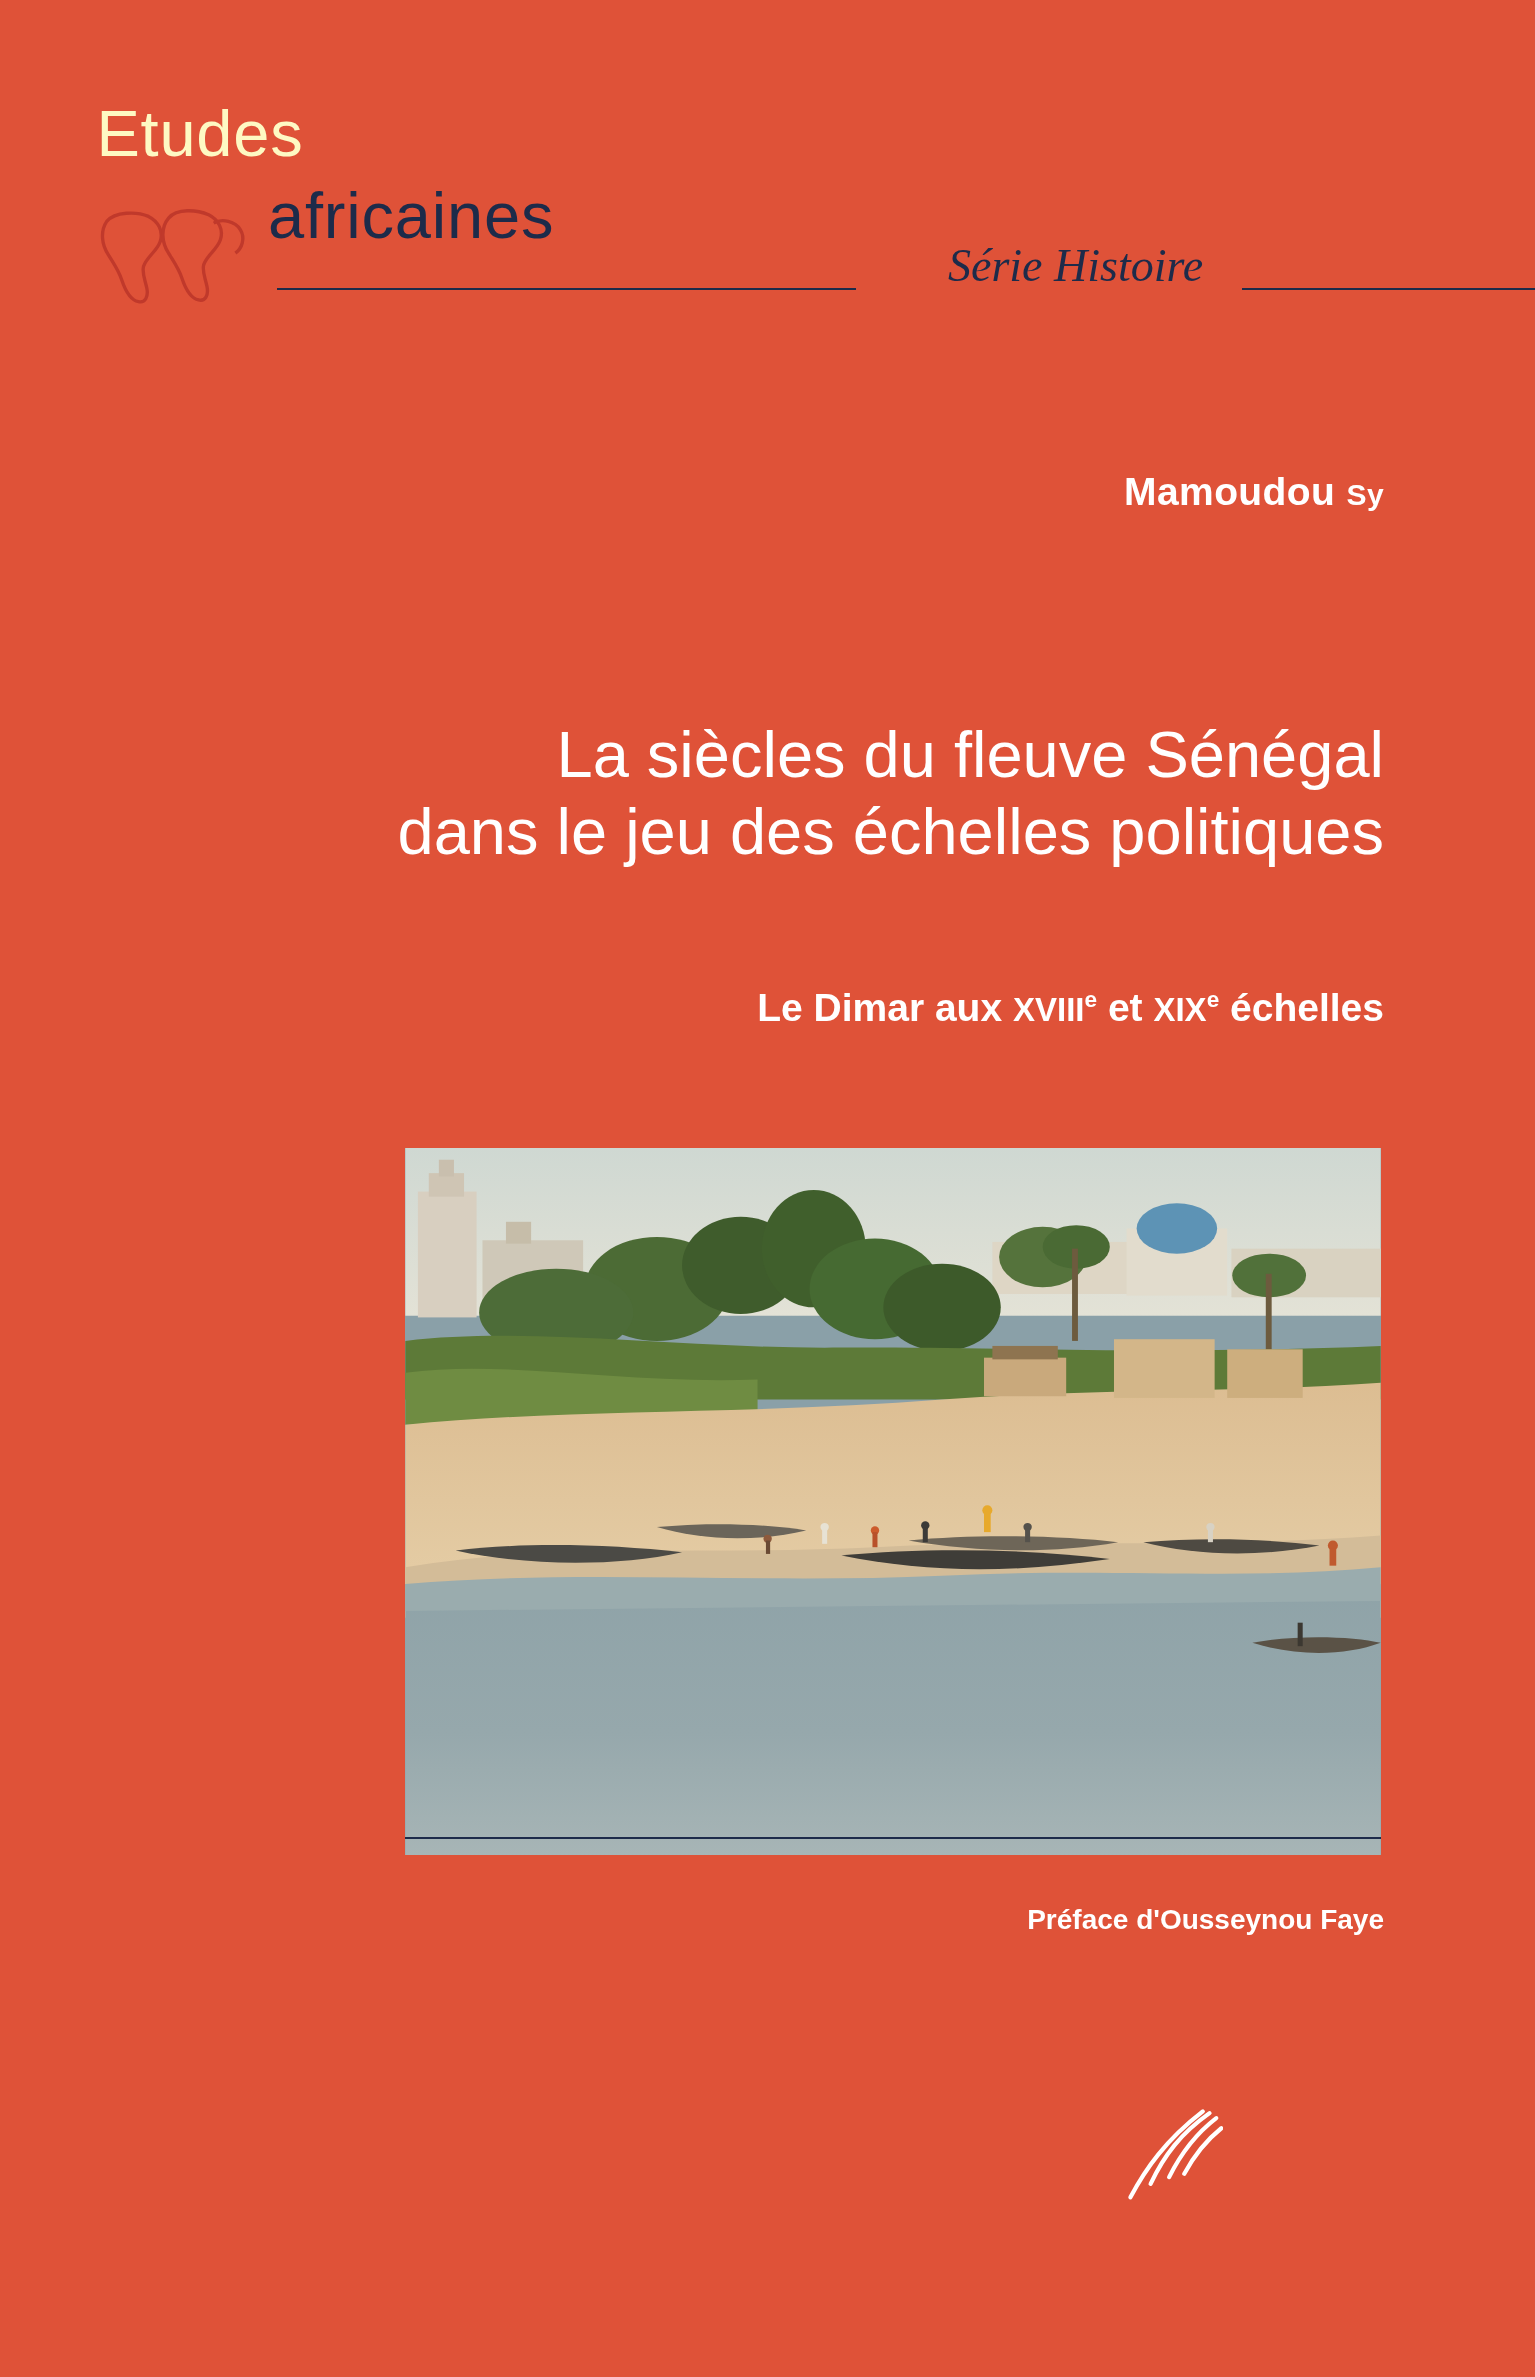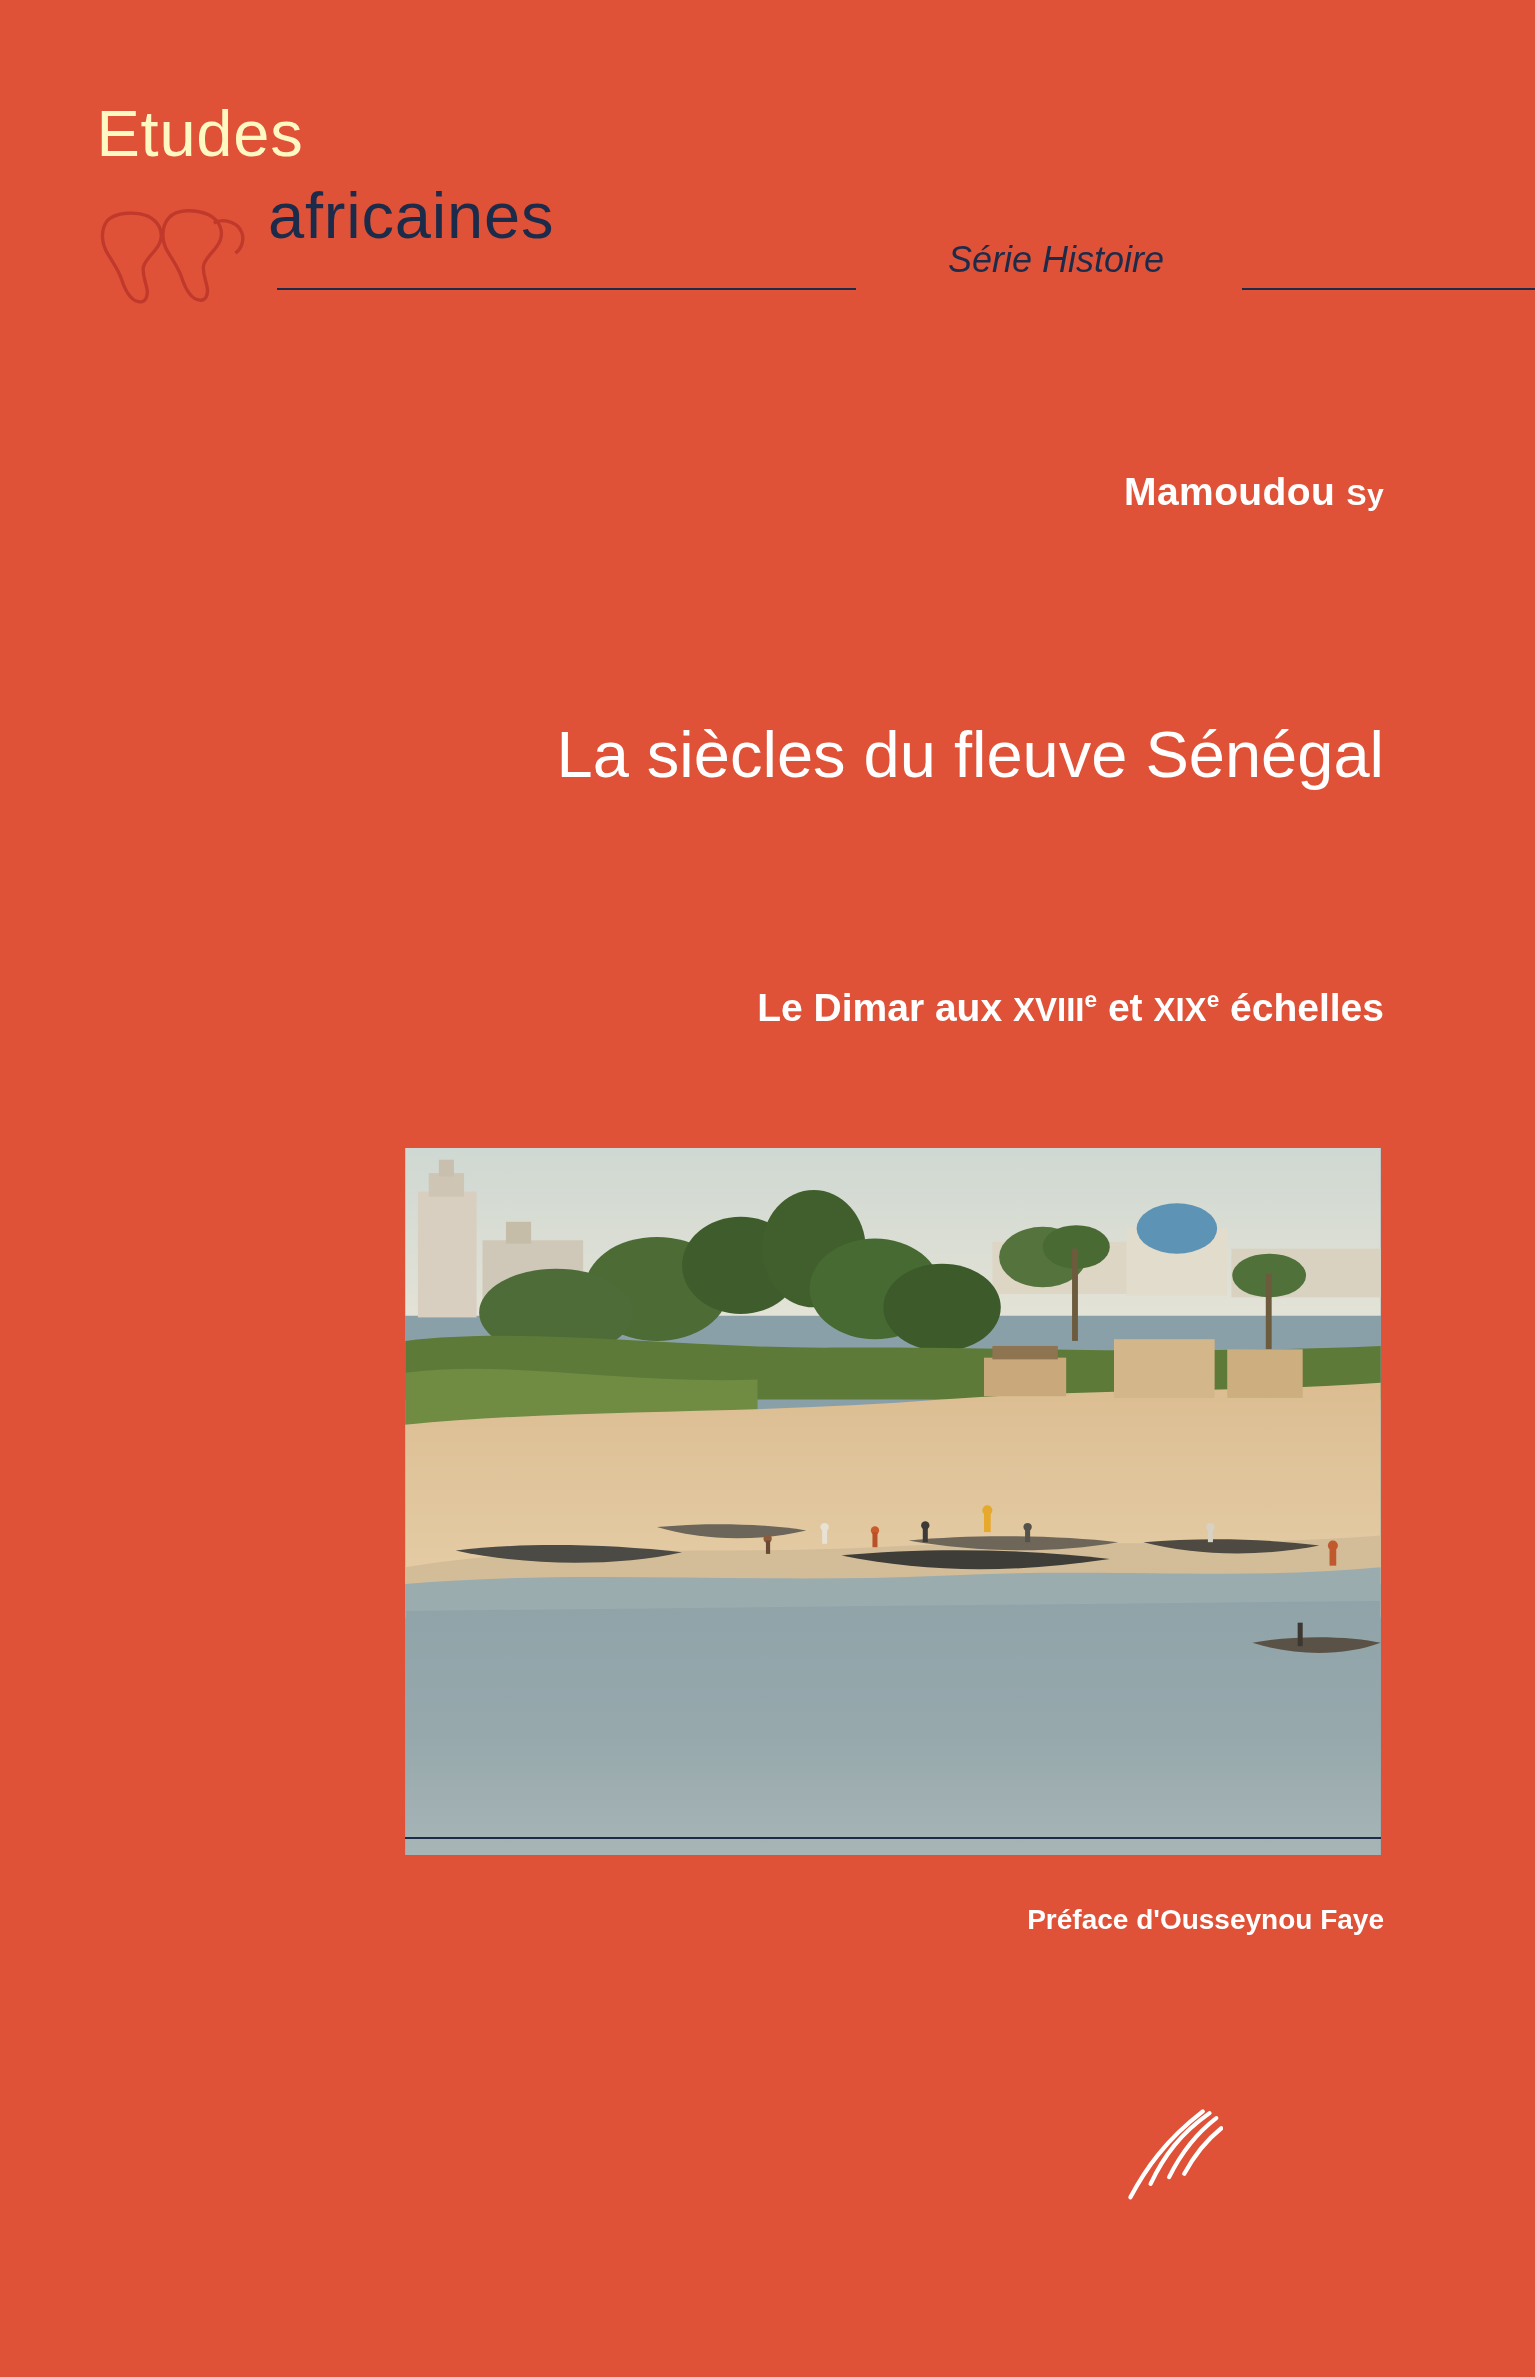--- a/index.html
+++ b/index.html
@@ -50,24 +50,24 @@
     position: absolute;
     left: 0px;
     top: 92px;
     width: 172px;
     height: 117px;
   }
   .serie {
     position: absolute;
     left: 948px;
     top: 239px;
-    font-size: 36px;
+    font-size: 46px;
     font-style: italic;
     color: #1d2b4a;
-    font-family: Liberation Sans, sans-serif;
+    font-family: Liberation Serif, serif;
   }
   .rule-left {
     position: absolute;
     left: 277px;
     top: 288px;
     width: 579px;
     height: 0;
     border-top: 2.5px solid #1d2b4a;
   }
   .rule-right {
@@ -211,20 +211,21 @@
   </div>
 
   <div class="rule-left"></div>
   <div class="serie">Série Histoire</div>
   <div class="rule-right"></div>
 
   <div class="author"><span>Mamoudou </span><span class="sc">Sy</span></div>
 
   <div class="title">
     <span class="line">La siècles du fleuve Sénégal</span>
+    <span class="line">dans le jeu des échelles politiques</span>
   </div>
 
   <div class="subtitle"><span>Le Dimar aux </span><span class="sc">XVIII</span><sup>e</sup><span> et </span><span class="sc">XIX</span><sup>e</sup><span> échelles</span></div>
 
   <div class="photo">
     <svg viewBox="0 0 1163 843" width="976" height="707" xmlns="http://www.w3.org/2000/svg">
       <defs>
         <linearGradient id="sky" x1="0" y1="0" x2="0" y2="1">
           <stop offset="0%" stop-color="#cfd8d2"></stop>
           <stop offset="100%" stop-color="#e3e2d6"></stop>

